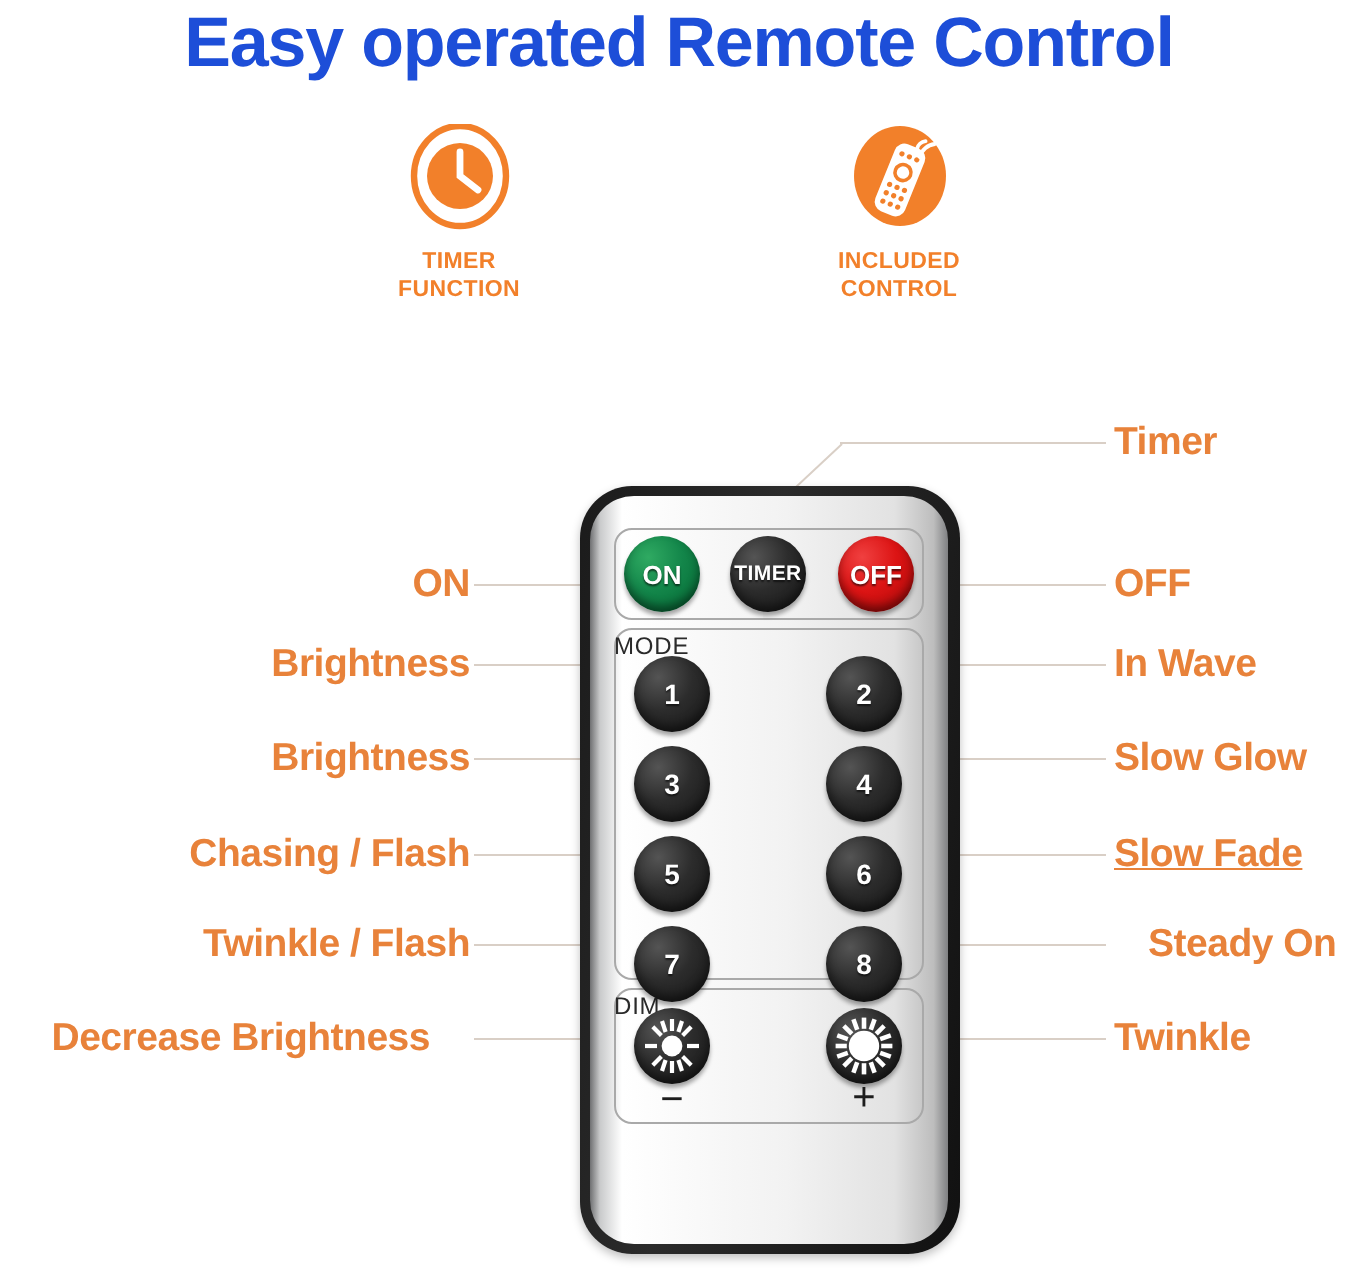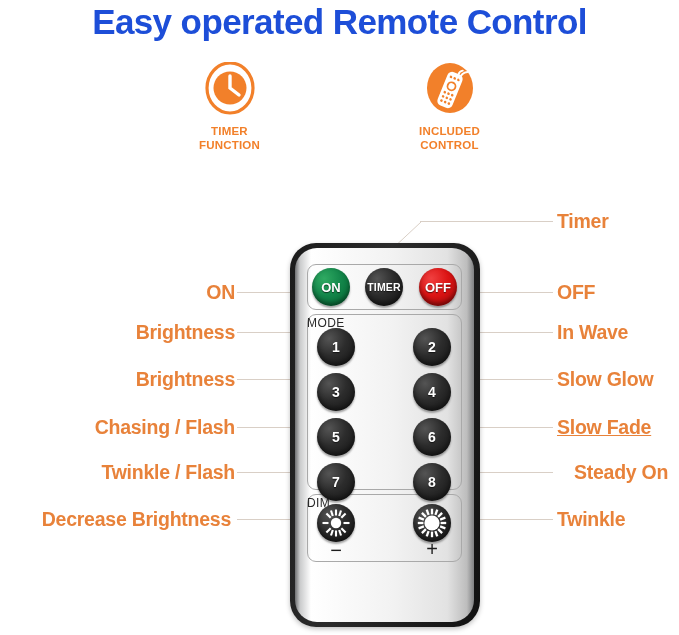--- a/index.html
+++ b/index.html
@@ -240,21 +240,21 @@
   <div class="leader" style="left:478px; top:379px; width:75px;"></div>
   <div class="leader" style="left:478px; top:427px; width:75px;"></div>
   <div class="leader" style="left:478px; top:472px; width:75px;"></div>
   <div class="leader" style="left:478px; top:519px; width:75px;"></div>
 
   <div class="callout left" style="right:444px; top:292px;">ON</div>
   <div class="callout left" style="right:444px; top:332px;">Brightness</div>
   <div class="callout left" style="right:444px; top:379px;">Brightness</div>
   <div class="callout left" style="right:444px; top:472px;">Twinkle / Flash</div>
   <div class="callout left" style="right:444px; top:427px;">Chasing / Flash</div>
-  <div class="callout left" style="right:448px; top:519px;text-align:right;">Decrease Brightness</div>
+  <div class="callout left" style="right:464px; top:519px;text-align:right;">Decrease Brightness</div>
 
   <div class="callout right" style="left:557px; top:221px;">Timer</div>
   <div class="callout right" style="left:557px; top:292px;">OFF</div>
   <div class="callout right" style="left:557px; top:332px;">In Wave</div>
   <div class="callout right" style="left:557px; top:379px;text-align:center;">Slow Glow</div>
   <div class="callout right" style="left:557px; top:427px;text-decoration:underline;">Slow Fade</div>
   <div class="callout right" style="left:557px; top:472px;margin-left:17px;">Steady On</div>
   <div class="callout right" style="left:557px; top:519px;">Twinkle</div>
 
   <div class="remote">

